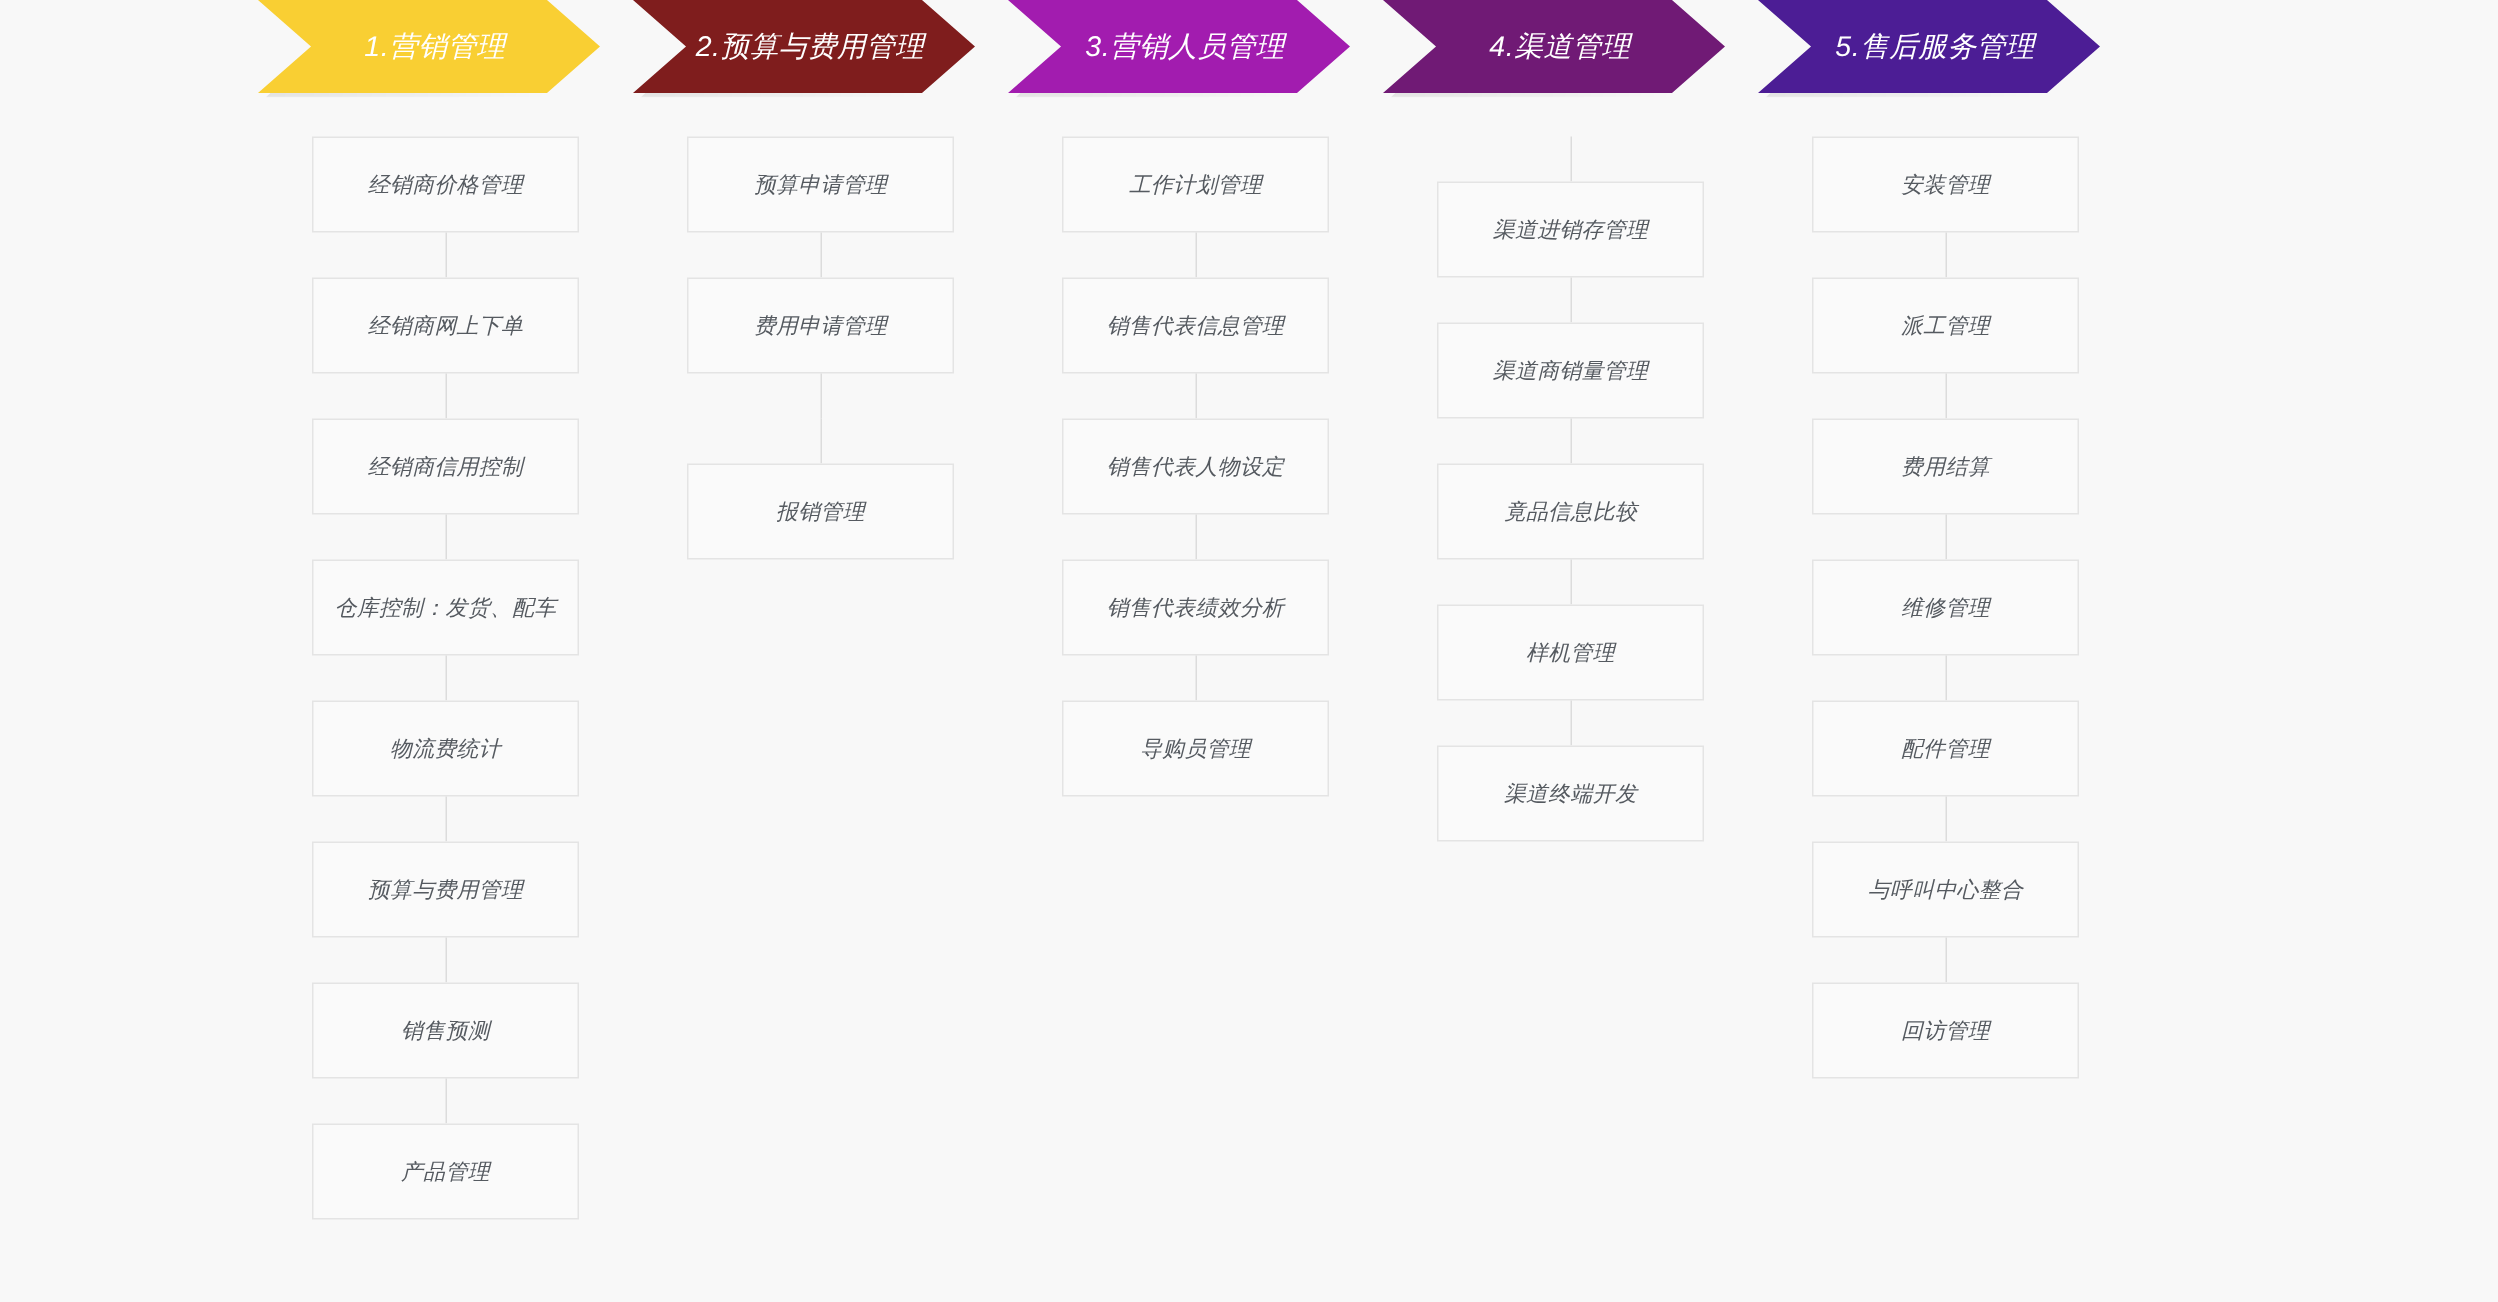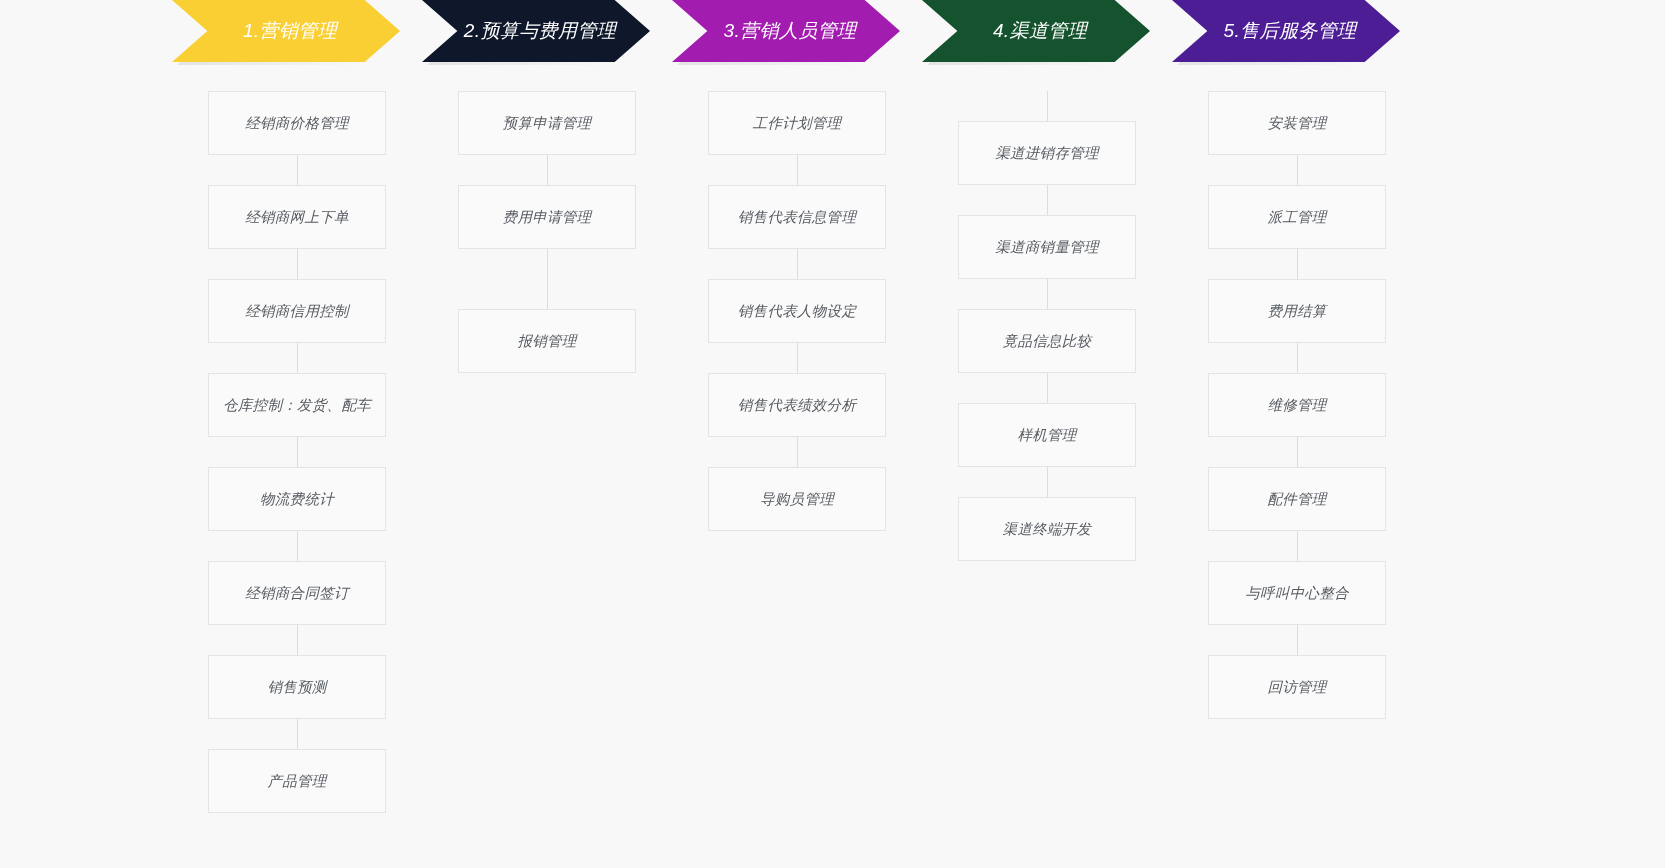--- a/index.html
+++ b/index.html
@@ -156,41 +156,41 @@
           </div>
           <div class="node-slot">
             <div class="connector"></div>
             <div class="node">
               <span>物流费统计</span>
             </div>
           </div>
           <div class="node-slot">
             <div class="connector"></div>
             <div class="node">
-              <span>经销商合同签订</span>
+              <span>预算与费用管理</span>
             </div>
           </div>
           <div class="node-slot">
             <div class="connector"></div>
             <div class="node">
               <span>销售预测</span>
             </div>
           </div>
           <div class="node-slot">
             <div class="connector"></div>
             <div class="node">
               <span>产品管理</span>
             </div>
           </div>
         </div>
       </div>
       <div class="column">
         <div class="header-wrap">
           <div class="header-shadow"></div>
-          <div class="chevron" style="background: #0f172a; text-align: right;">
+          <div class="chevron" style="background: #7f1d1d; text-align: right;">
             <span>2.预算与费用管理</span>
           </div>
         </div>
         <div class="nodes">
           <div class="node-slot">
             <div class="node">
               <span>预算申请管理</span>
             </div>
           </div>
           <div class="node-slot">
@@ -245,21 +245,21 @@
             <div class="connector"></div>
             <div class="node">
               <span>导购员管理</span>
             </div>
           </div>
         </div>
       </div>
       <div class="column">
         <div class="header-wrap">
           <div class="header-shadow"></div>
-          <div class="chevron" style="background: #14532d;">
+          <div class="chevron" style="background: #701a75;">
             <span>4.渠道管理</span>
           </div>
         </div>
         <div class="nodes">
           <div class="node-slot">
             <div class="connector"></div>
             <div class="node">
               <span>渠道进销存管理</span>
             </div>
           </div>

